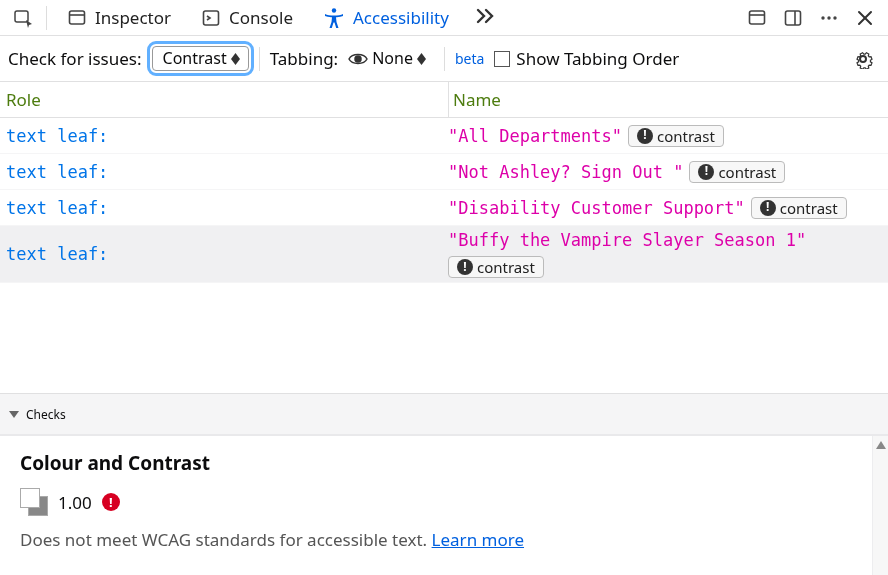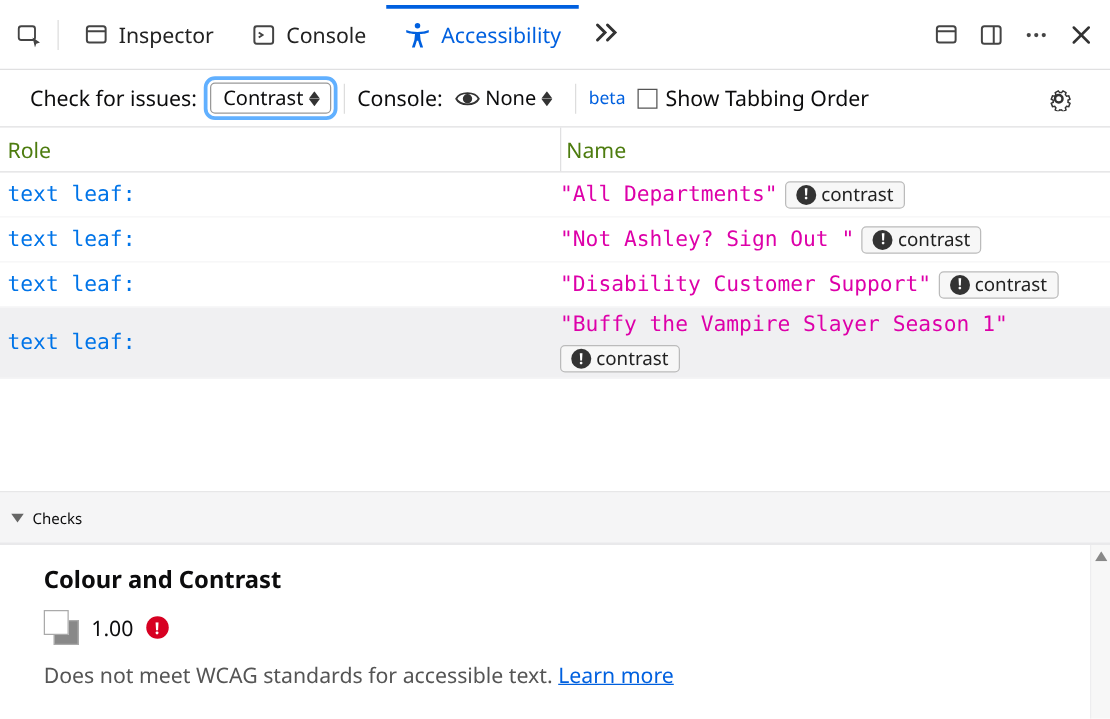--- a/index.html
+++ b/index.html
@@ -10,21 +10,21 @@
     color: #0c0c0d;
     width: 888px;
     height: 575px;
     overflow: hidden;
     position: relative;
   }
   
   .tabstrip {
     display: flex;
     align-items: center;
-    height: 56px;
+    height: 36px;
     border-bottom: 1px solid #e0e0e1;
     padding: 0 6px;
     gap: 2px;
   }
   .tabstrip .spacer { flex: 1; }
   .tool-icon-btn {
     display: inline-flex;
     align-items: center;
     justify-content: center;
     width: 34px; height: 34px;
@@ -54,21 +54,21 @@
   }
   .tab svg { flex:none; }
   .divider {
     width:1px; height:24px; background:#ddd; margin:0 4px;
   }
   
   .issuebar {
     display:flex;
     align-items:center;
     height:46px;
-    padding: 0 24px;
+    padding: 0 8px;
     gap: 10px;
     font-size: 17px;
     border-bottom: 1px solid #e0e0e1;
   }
   .issuebar .select {
     display:inline-flex; align-items:center;
     border:1px solid #999;
     border-radius:4px;
     padding:2px 8px 2px 10px;
     font-size:16px;
@@ -155,21 +155,21 @@
   }
   .checks-header {
     display:flex; align-items:center; gap:6px;
     height:42px;
     padding:0 8px;
     font-size:12px;
     border-bottom:2px solid #e9e9eb;
     background:#f5f5f6;
   }
   .checks-body {
-    padding: 14px 28px 24px 35px;
+    padding: 14px 28px 24px 20px;
     position:relative;
   }
   .checks-body h3 {
     font-size:19px;
     font-weight:700;
     margin-bottom:12px;
   }
   .swatch-row {
     display:flex; align-items:center; gap:10px;
     margin-bottom:12px;
@@ -289,21 +289,21 @@
       <svg width="9" height="6" viewBox="0 0 9 6">
           <path d="M0 6 L4.5 0 L9 6 Z" fill="#333"></path>
         </svg>
       <svg width="9" height="6" viewBox="0 0 9 6">
           <path d="M0 0 L4.5 6 L9 0 Z" fill="#333"></path>
         </svg>
     </span>
   </div>
   <div class="sep"></div>
 
-  <span>Console:</span>
+  <span>Tabbing:</span>
   <div class="select" style="border:none; padding-left:0;">
     <svg width="20" height="16" viewBox="0 0 20 16" fill="none" stroke="#333" stroke-width="1.5">
       <path d="M1 8 C 4 2, 16 2, 19 8 C 16 14, 4 14, 1 8 Z"></path>
       <circle cx="10" cy="8" r="3" fill="#333"></circle>
     </svg>
     <span style="margin-left:4px;">None</span>
     <span class="sortarrows">
       <svg width="9" height="6" viewBox="0 0 9 6">
           <path d="M0 6 L4.5 0 L9 6 Z" fill="#333"></path>
         </svg>

